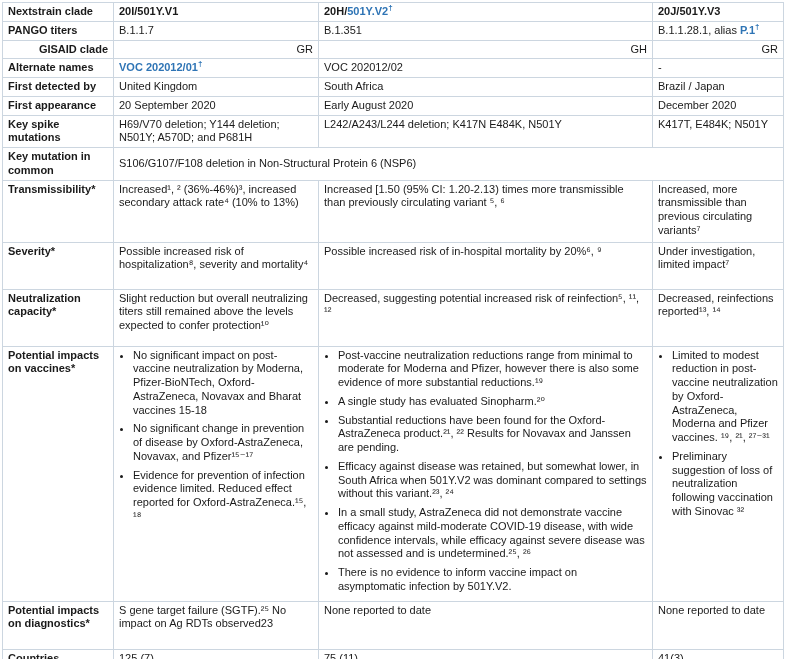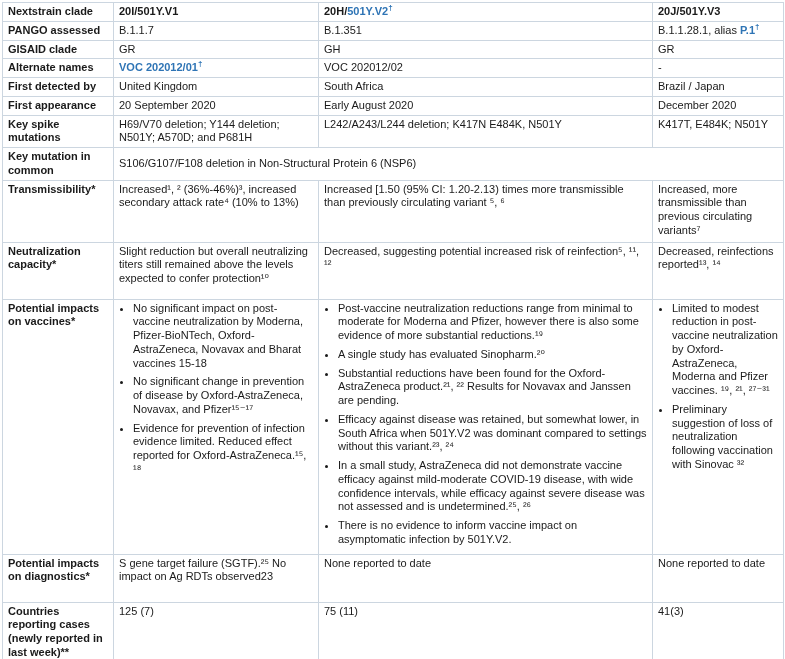--- a/index.html
+++ b/index.html
@@ -24,21 +24,21 @@
     word-wrap:break-word;
   }
   .variant-table td.lbl{font-weight:bold;margin-left:20px;}
   .bold{font-weight:bold;}
   .link{color:#2e74b5;}
   .link.bold{font-weight:bold;}
   sup{font-size:8px;line-height:0;}
   
   tr.r-nextstrain td{height:12px;}
   tr.r-pango td{height:12px;}
-  tr.r-gisaid td{height:11px;}
+  tr.r-gisaid td{height:11px;text-align:right;}
   tr.r-alt td{height:12px;}
   tr.r-detected td{height:12px;}
   tr.r-appearance td{height:12px;}
   tr.r-spike td{height:27px;}
   tr.r-common td{height:24px;}
   tr.r-trans td{height:57px;}
   tr.r-severity td{height:42px;}
   tr.r-neut td{height:52px;}
   tr.r-vaccines td{height:231px;}
   tr.r-diag td{height:43px;}
@@ -65,21 +65,21 @@
 
   <tbody>
       <tr class="r-nextstrain">
     <td class="lbl">Nextstrain clade</td>
     <td class="bold">20I/501Y.V1</td>
     <td><span class="bold">20H/</span><span class="link bold">501Y.V2</span><sup class="link bold">†</sup></td>
     <td class="bold">20J/501Y.V3</td>
   </tr>
 
   <tr class="r-pango">
-    <td class="lbl">PANGO assessed</td>
+    <td class="lbl">PANGO titers</td>
     <td>B.1.1.7</td>
     <td>B.1.351</td>
     <td><span>B.1.1.28.1, alias </span><span class="link bold">P.1</span><sup class="link bold">†</sup></td>
   </tr>
 
   <tr class="r-gisaid">
     <td class="lbl">GISAID clade</td>
     <td>GR</td>
     <td>GH</td>
     <td>GR</td>
@@ -118,20 +118,26 @@
     <td class="center" colspan="3">S106/G107/F108 deletion in Non-Structural Protein 6 (NSP6)</td>
   </tr>
 
   <tr class="r-trans">
     <td class="lbl">Transmissibility*</td>
     <td>Increased¹, ² (36%-46%)³, increased secondary attack rate⁴ (10% to 13%)</td>
     <td>Increased [1.50 (95% CI: 1.20-2.13) times more transmissible than previously circulating variant ⁵, ⁶</td>
     <td>Increased, more transmissible than previous circulating variants⁷</td>
   </tr>
 
+  <tr class="r-severity">
+    <td class="lbl">Severity*</td>
+    <td>Possible increased risk of hospitalization⁸, severity and mortality⁴</td>
+    <td>Possible increased risk of in-hospital mortality by 20%⁶, ⁹</td>
+    <td>Under investigation, limited impact⁷</td>
+  </tr>
 
   <tr class="r-neut">
     <td class="lbl">Neutralization capacity*</td>
     <td>Slight reduction but overall neutralizing titers still remained above the levels expected to confer protection¹⁰</td>
     <td>Decreased, suggesting potential increased risk of reinfection⁵, ¹¹, ¹²</td>
     <td>Decreased, reinfections reported¹³, ¹⁴</td>
   </tr>
 
   <tr class="r-vaccines">
     <td class="lbl">Potential impacts on vaccines*</td>

